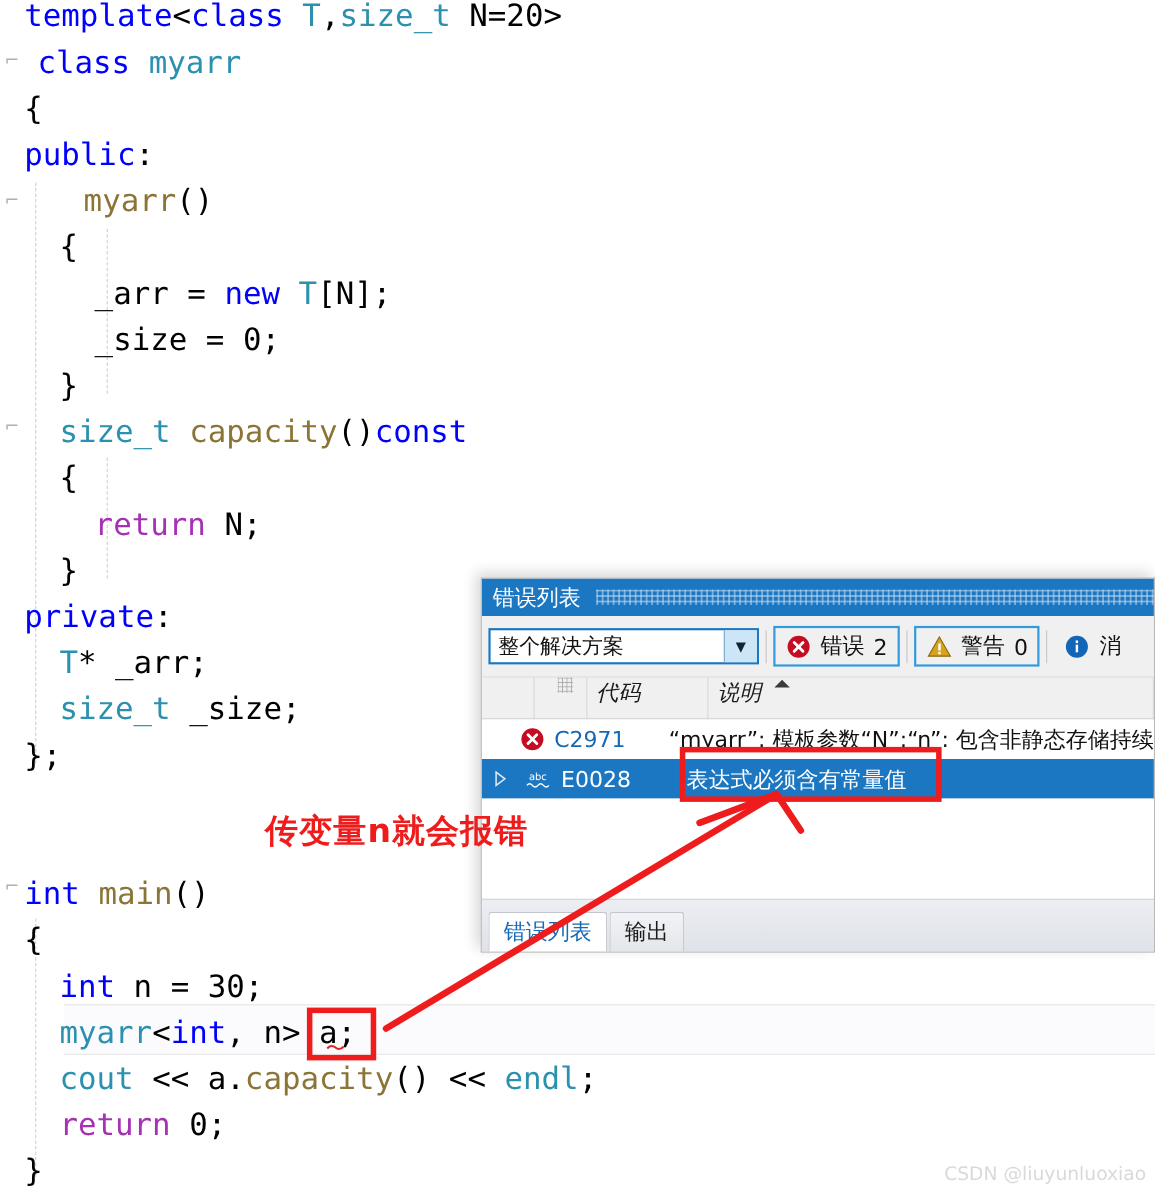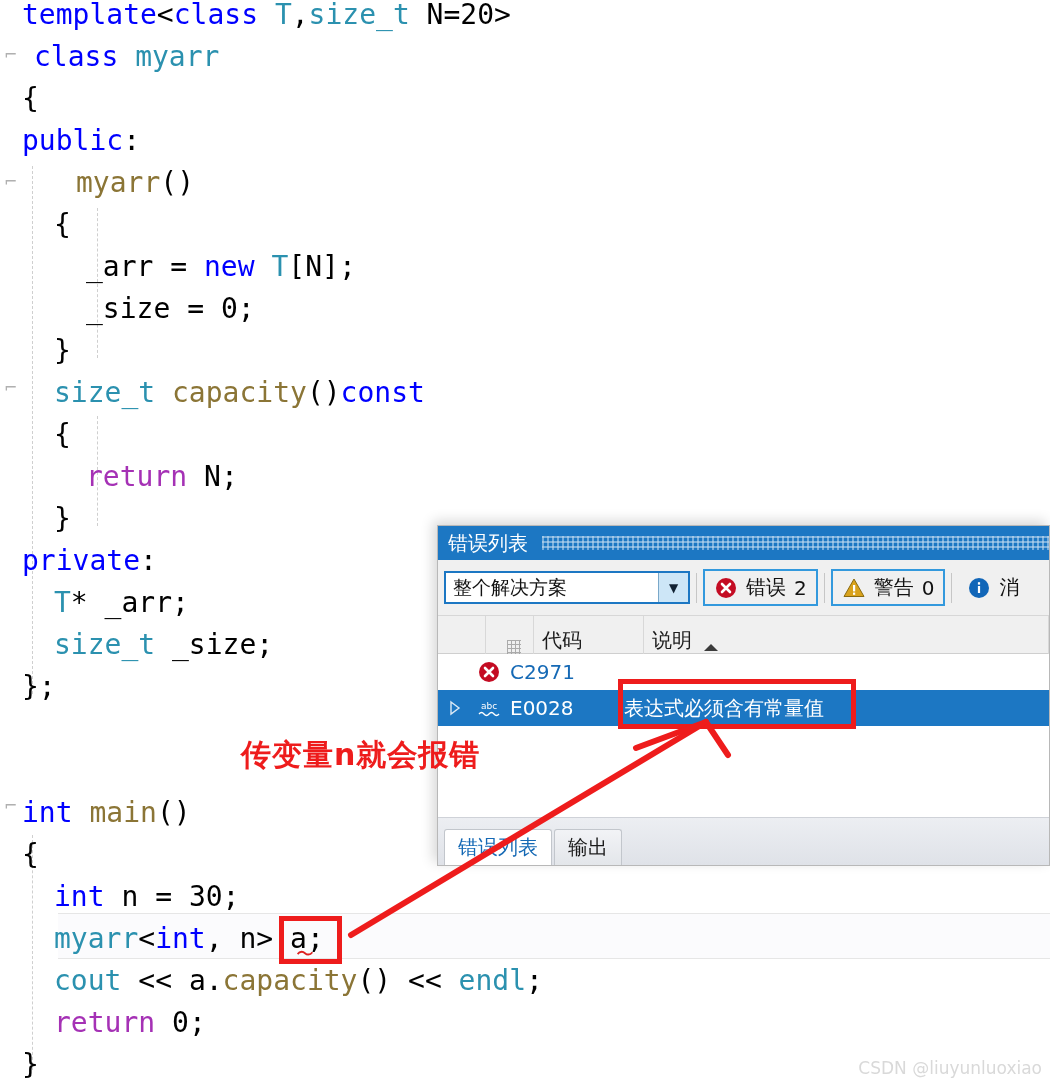--- a/index.html
+++ b/index.html
@@ -111,22 +111,22 @@
   .ico { width:24px; height:24px; flex:0 0 24px; }
 
   
   #el-cols {
     height:38px; background:#f0f0f0;
     display:flex; align-items:center;
     border-bottom:1px solid #cfcfcf;
     font-size:20px; color:#1b1b1b;
   }
   #el-cols .c {
-    height:38px; display:flex; align-items:flex-end;
-    border-right:1px solid #d8d8d8; padding-left:8px;
+    height:38px; display:flex; align-items:flex-start;
+    border-right:1px solid #d8d8d8; padding-left:8px;font-style:italic;
   }
   .c0 { width:48px; }
   .c1 { width:48px; justify-content:center; }
   .c2 { width:110px; }
   .c3 { flex:1; gap:10px; }
   .dots {
     width:14px; height:14px;
     background-image:
       repeating-linear-gradient(to right, #9a9a9a 0 1px, transparent 1px 4px),
       repeating-linear-gradient(to bottom, #9a9a9a 0 1px, transparent 1px 4px);
@@ -313,20 +313,21 @@
 
     <div class="el-row">
       <div class="rc0"></div>
       <div class="rc1">
         <svg width="24" height="24" viewBox="0 0 24 24">
           <circle cx="12" cy="12" r="10" fill="#c40c23"></circle>
           <path d="M8 8 L16 16 M16 8 L8 16" stroke="#fff" stroke-width="2.6" stroke-linecap="round"></path>
         </svg>
       </div>
       <div class="rcode">C2971</div>
+      <div class="rdesc">“myarr”: 模板参数“N”:“n”: 包含非静态存储持续</div>
     </div>
 
     <div class="el-row sel">
       <div class="rc0">
         <svg width="14" height="16" viewBox="0 0 14 16">
           <path d="M3 2 L11 8 L3 14 Z" fill="none" stroke="#dceaf6" stroke-width="1.4"></path>
         </svg>
       </div>
       <div class="rc1">
         <svg width="26" height="20" viewBox="0 0 26 20">

